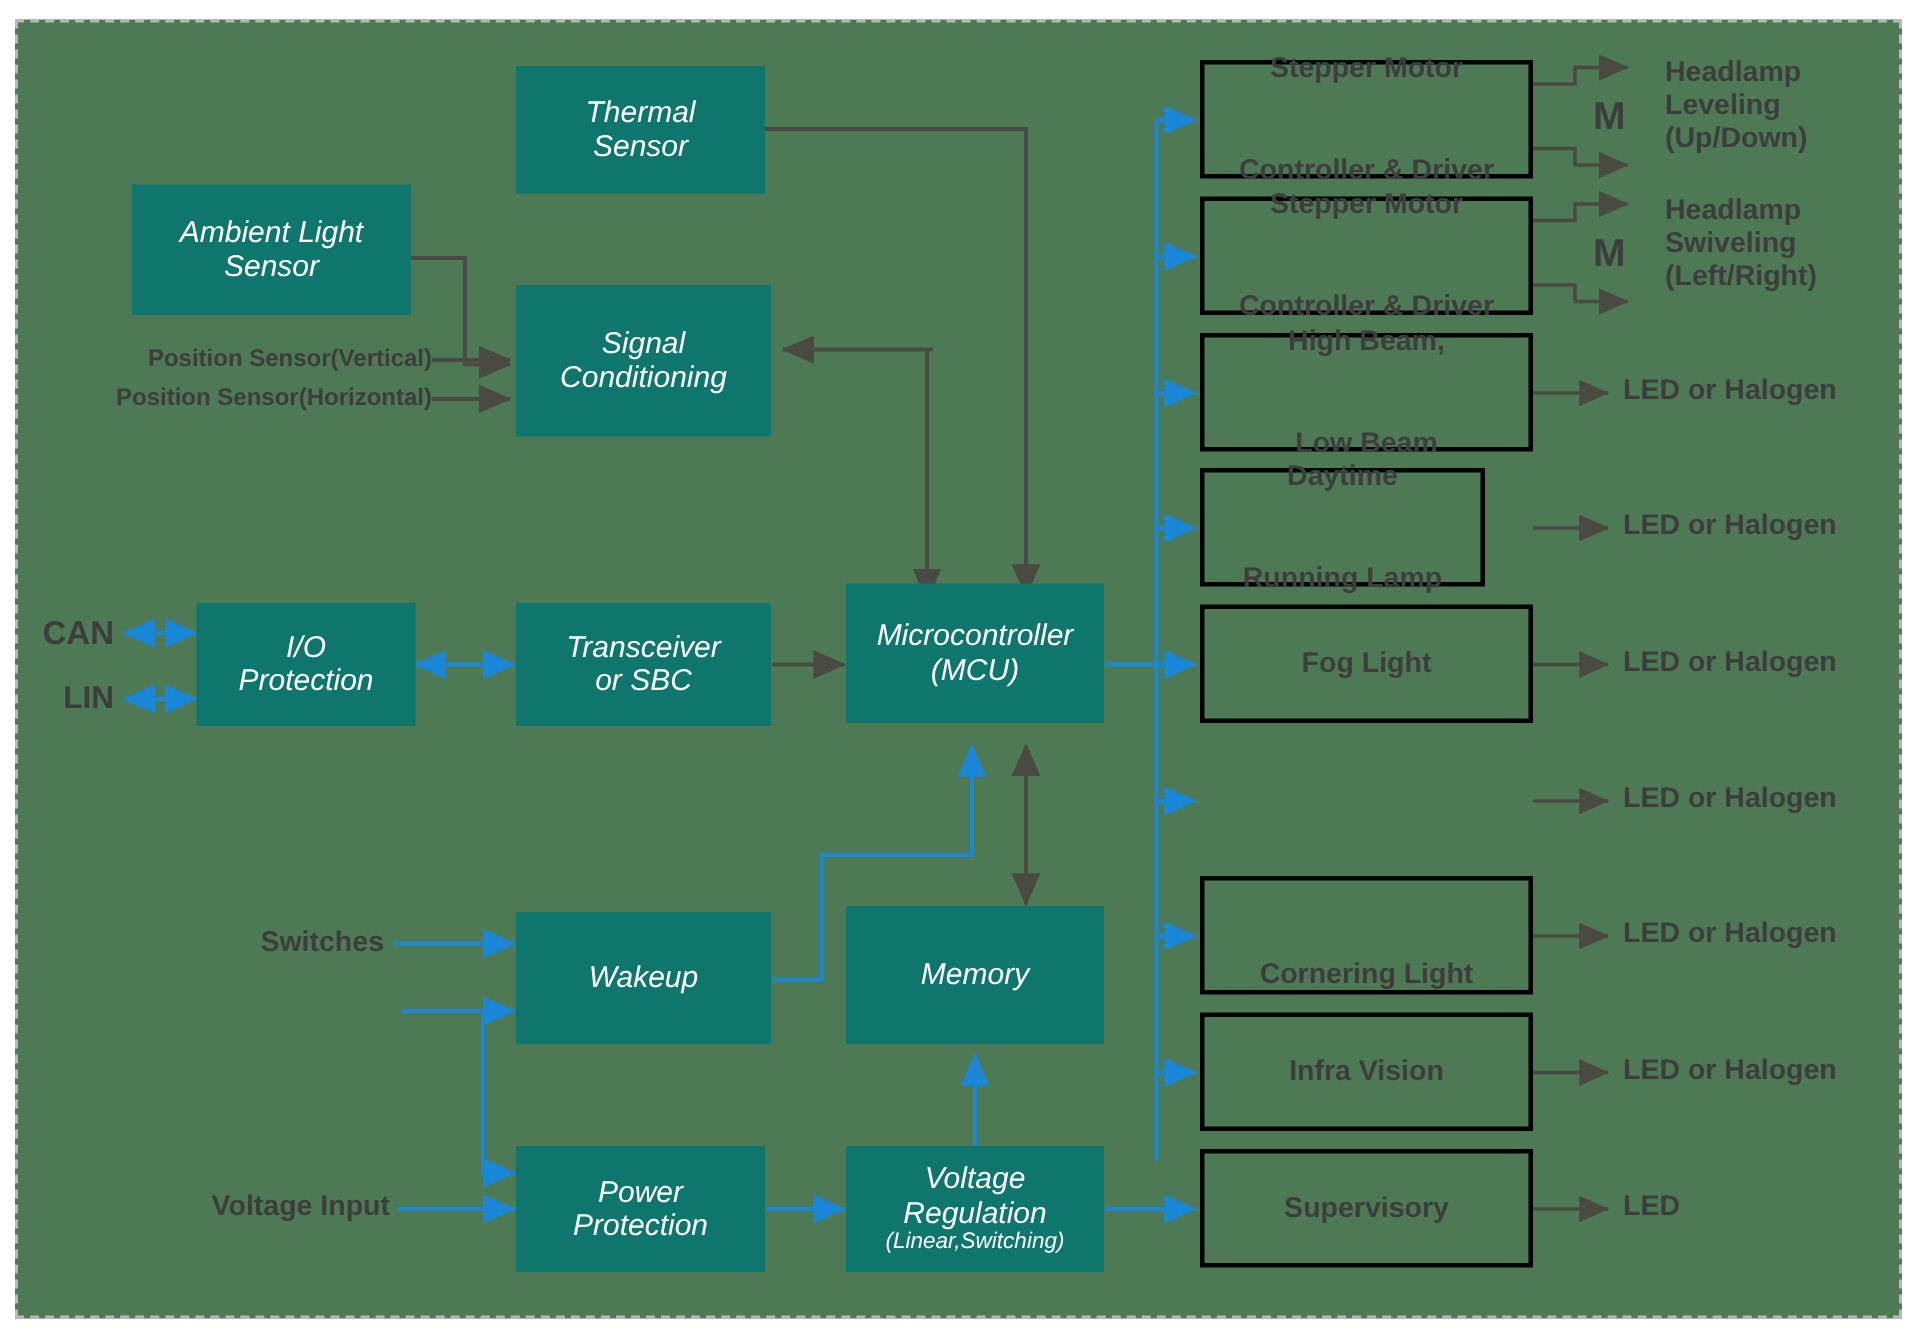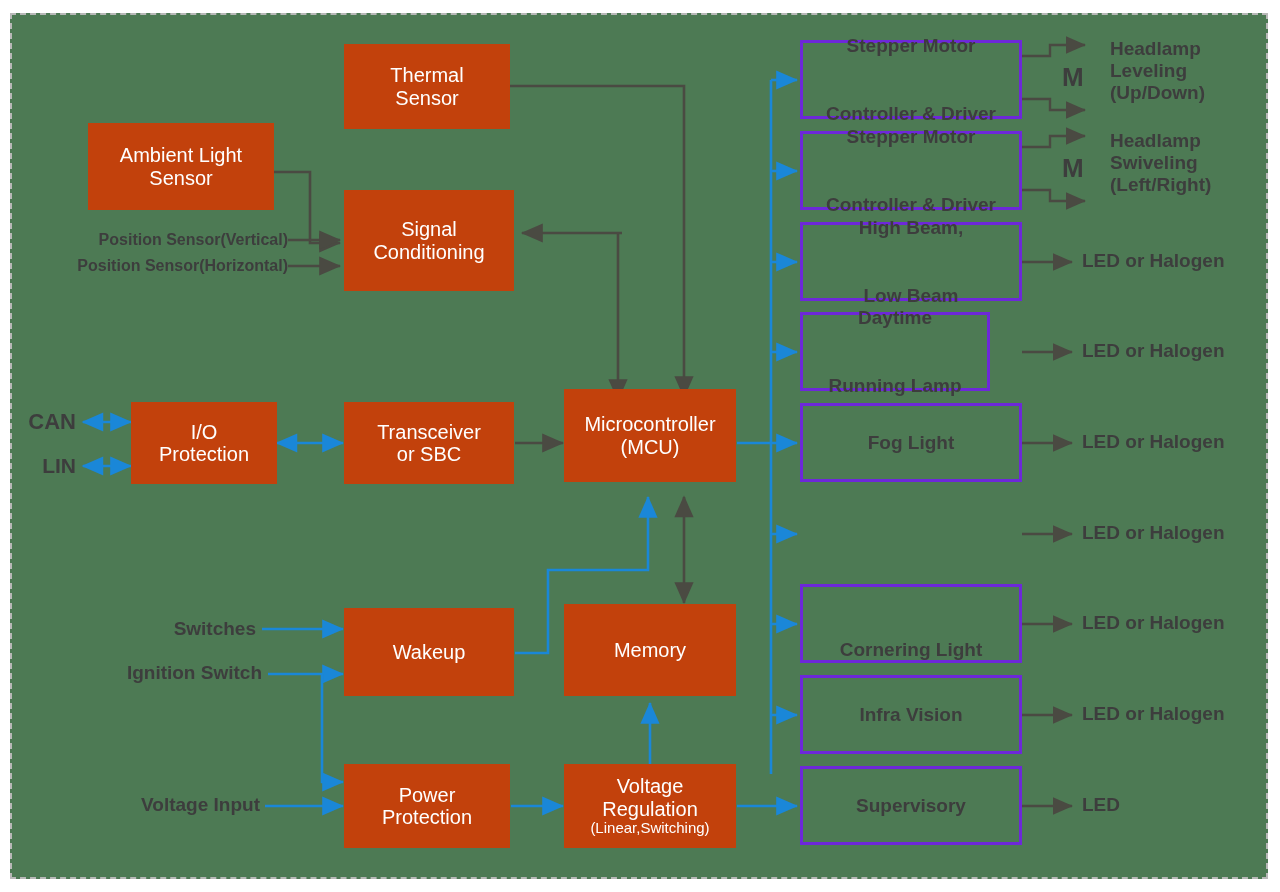--- a/index.html
+++ b/index.html
@@ -4,22 +4,22 @@
 <title>Automotive Headlamp Block Diagram</title>
 <style>
   html,body{margin:0;padding:0;background:#ffffff;}
   body{width:1280px;height:892px;font-family:"Liberation Sans",sans-serif;overflow:hidden;}
   #canvas{position:relative;width:1280px;height:892px;}
   #stage{position:absolute;left:10px;top:13px;width:1258px;height:866px;
          background:#4d7a54;border:2px dashed #b8b8b8;box-sizing:border-box;}
   svg.wires{position:absolute;left:0;top:0;width:1280px;height:892px;pointer-events:none;}
   .node{position:absolute;box-sizing:border-box;display:flex;flex-direction:column;
         align-items:center;justify-content:center;text-align:center;line-height:1.12;}
-  .filled{background:#c2410c;color:#ffffff;font-size:20px;}
-  .outlined{background:transparent;border:3px solid #6d28d9;color:#3d3d3d;
+  .filled{background:#0f766e;color:#ffffff;font-size:20px;font-style:italic;}
+  .outlined{background:transparent;border:3px solid #000000;color:#3d3d3d;
             font-size:19px;font-weight:bold;gap:46px;}
   .sub{font-size:15px;}
   .lbl{position:absolute;color:#3d3d3d;font-weight:bold;font-size:16px;
        white-space:nowrap;line-height:1.22;}
   .lbl.right-al{text-align:right;}
   .mlabel{position:absolute;color:#3d3d3d;font-weight:bold;font-size:26px;}
   .outlbl{position:absolute;color:#3d3d3d;font-weight:bold;font-size:19px;white-space:nowrap;}
   .outlbl.multi{white-space:normal;width:160px;line-height:1.16;}
 </style>
 </head>
@@ -161,21 +161,20 @@
     <span>Voltage</span>
     <span>Regulation</span>
     <span class="sub">(Linear,Switching)</span>
   </div>
 
   <div class="lbl right-al" style="left:38px;top:230px;width:250px;">Position Sensor(Vertical)</div>
   <div class="lbl right-al" style="left:18px;top:256px;width:270px;">Position Sensor(Horizontal)</div>
   <div class="lbl right-al" style="left:0px;top:409px;width:76px;font-size:22px;">CAN</div>
   <div class="lbl right-al" style="left:0px;top:453px;width:76px;font-size:21px;">LIN</div>
   <div class="lbl right-al" style="left:60px;top:617px;width:196px;font-size:19px;">Switches</div>
-  <div class="lbl right-al" style="left:60px;top:661px;width:202px;font-size:19px;">Ignition Switch</div>
   <div class="lbl right-al" style="left:50px;top:793px;width:210px;font-size:19px;">Voltage Input</div>
 
   <div class="node outlined" style="left:800px;top:40px;width:222px;height:79px;">
     <span>Stepper Motor</span>
     <span>Controller &amp; Driver</span>
   </div>
   <div class="node outlined" style="left:800px;top:131px;width:222px;height:79px;">
     <span>Stepper Motor</span>
     <span>Controller &amp; Driver</span>
   </div>

